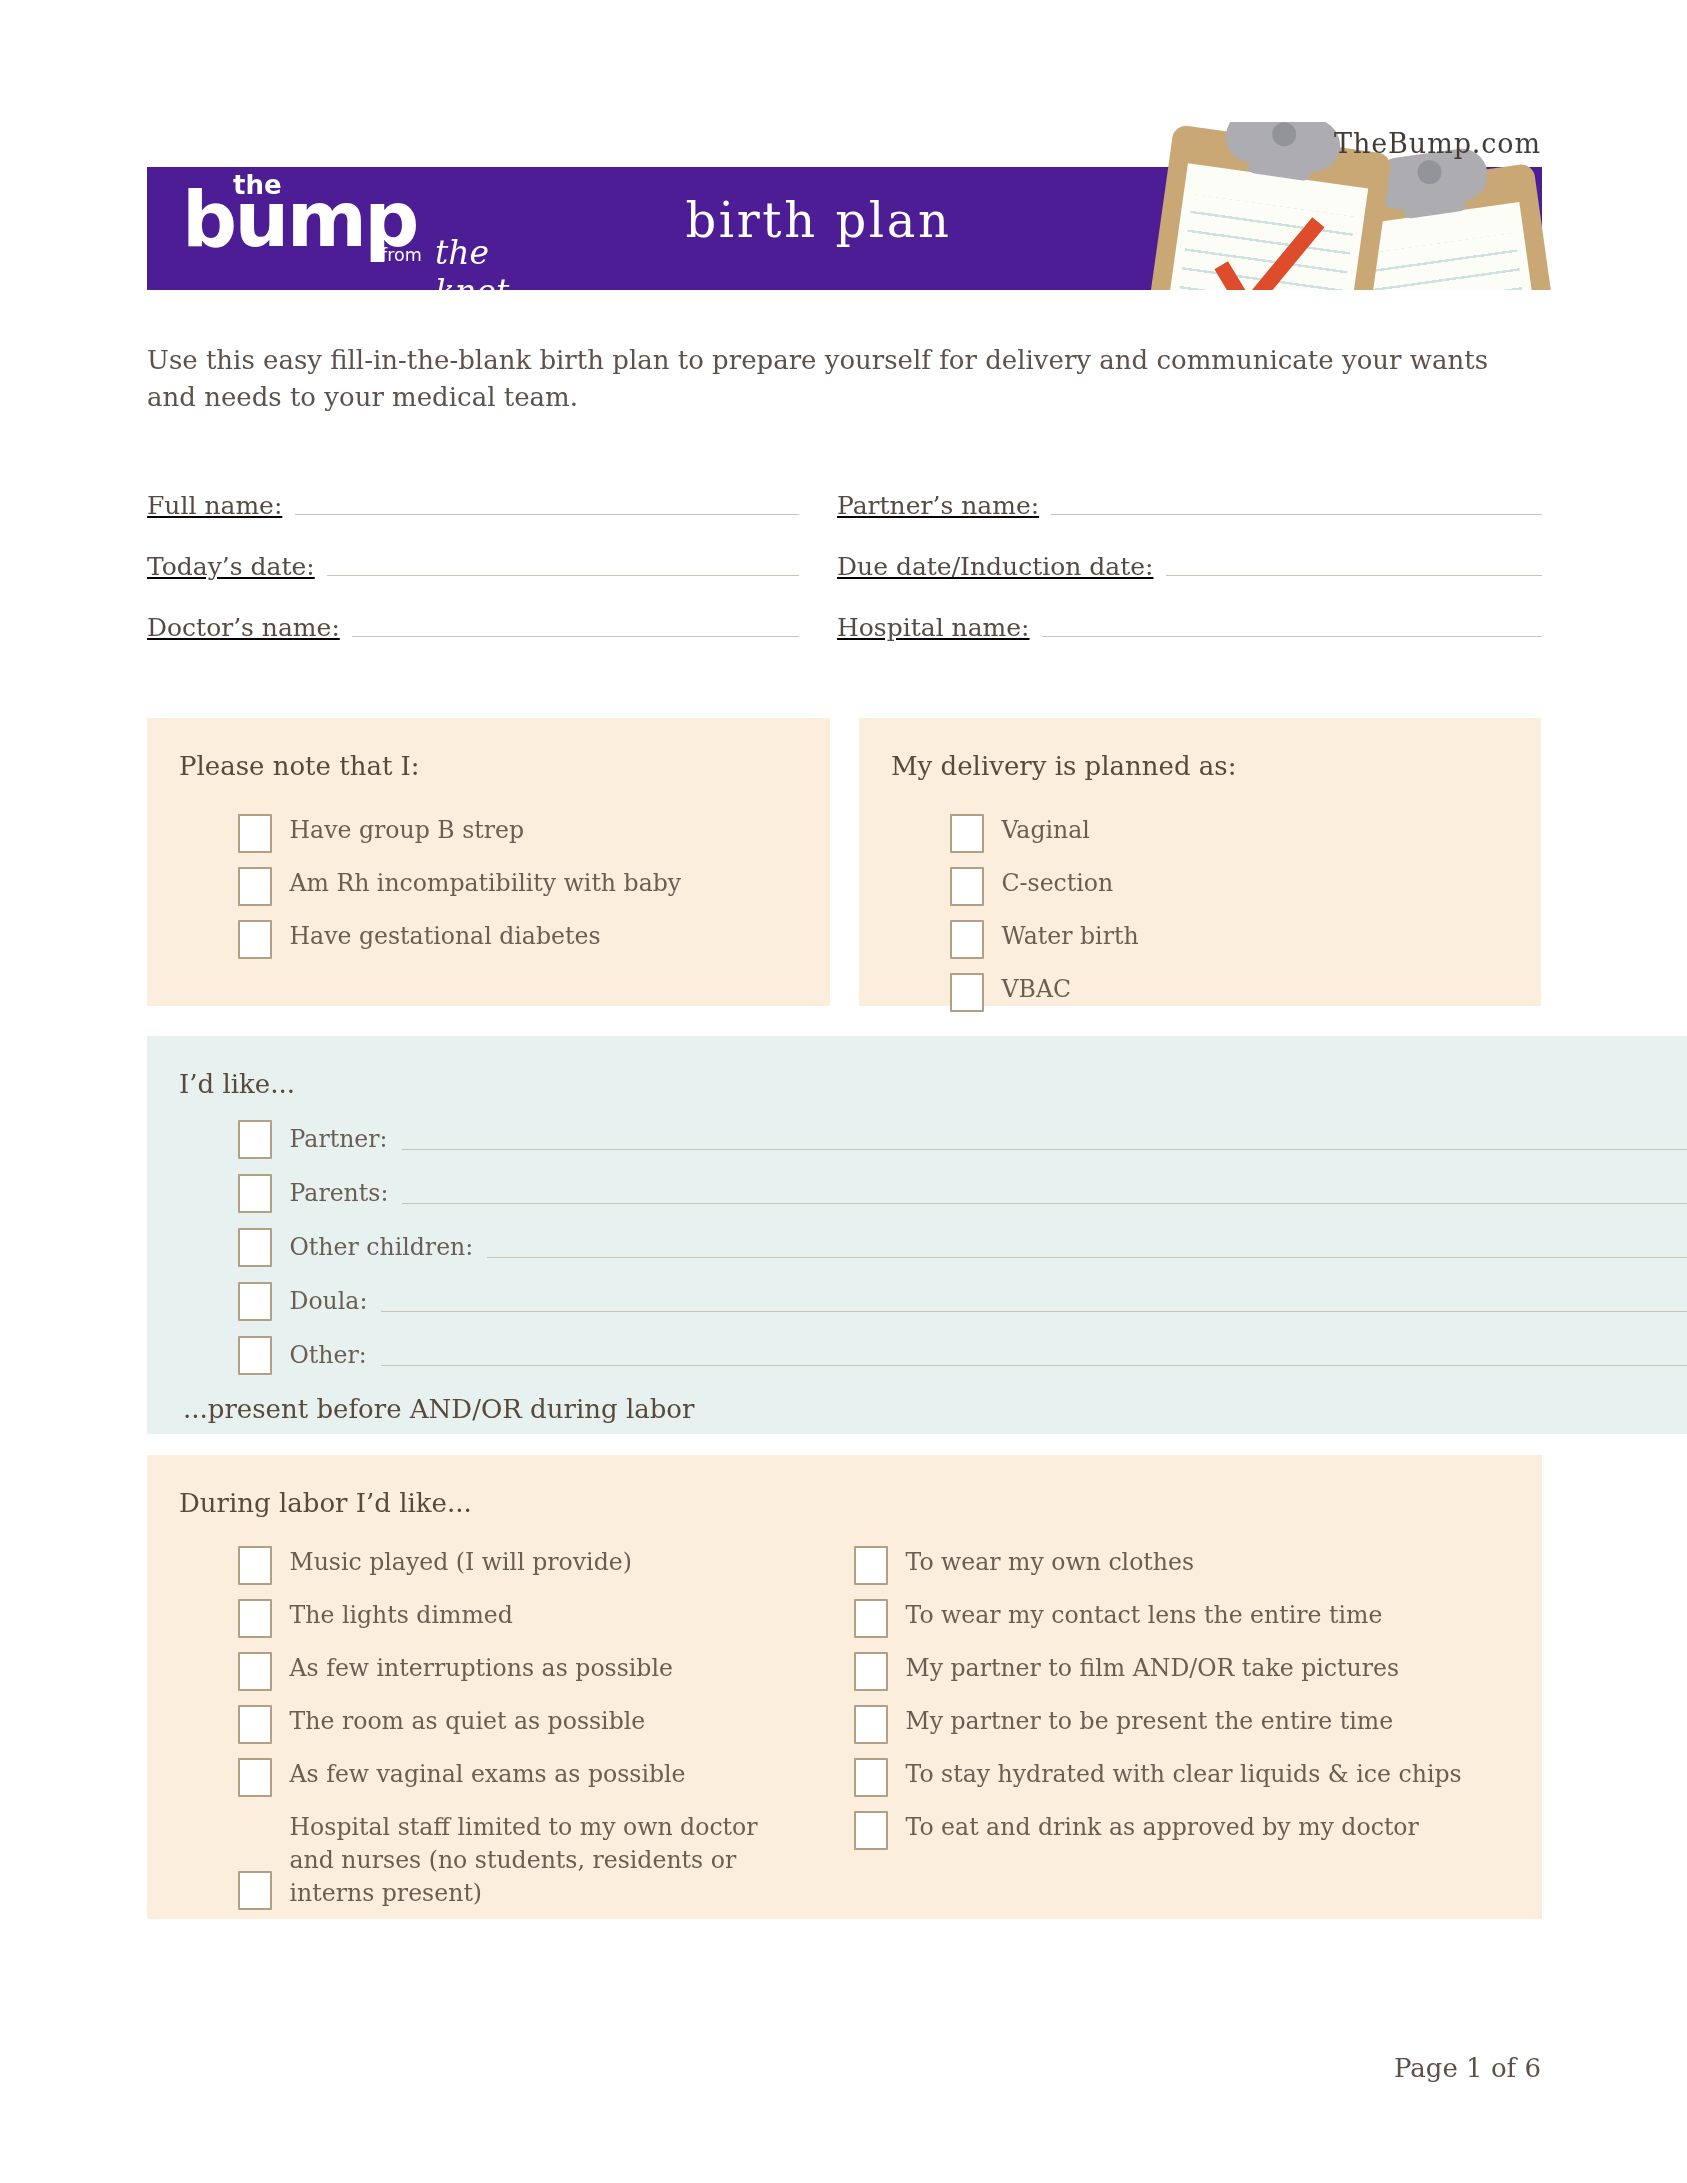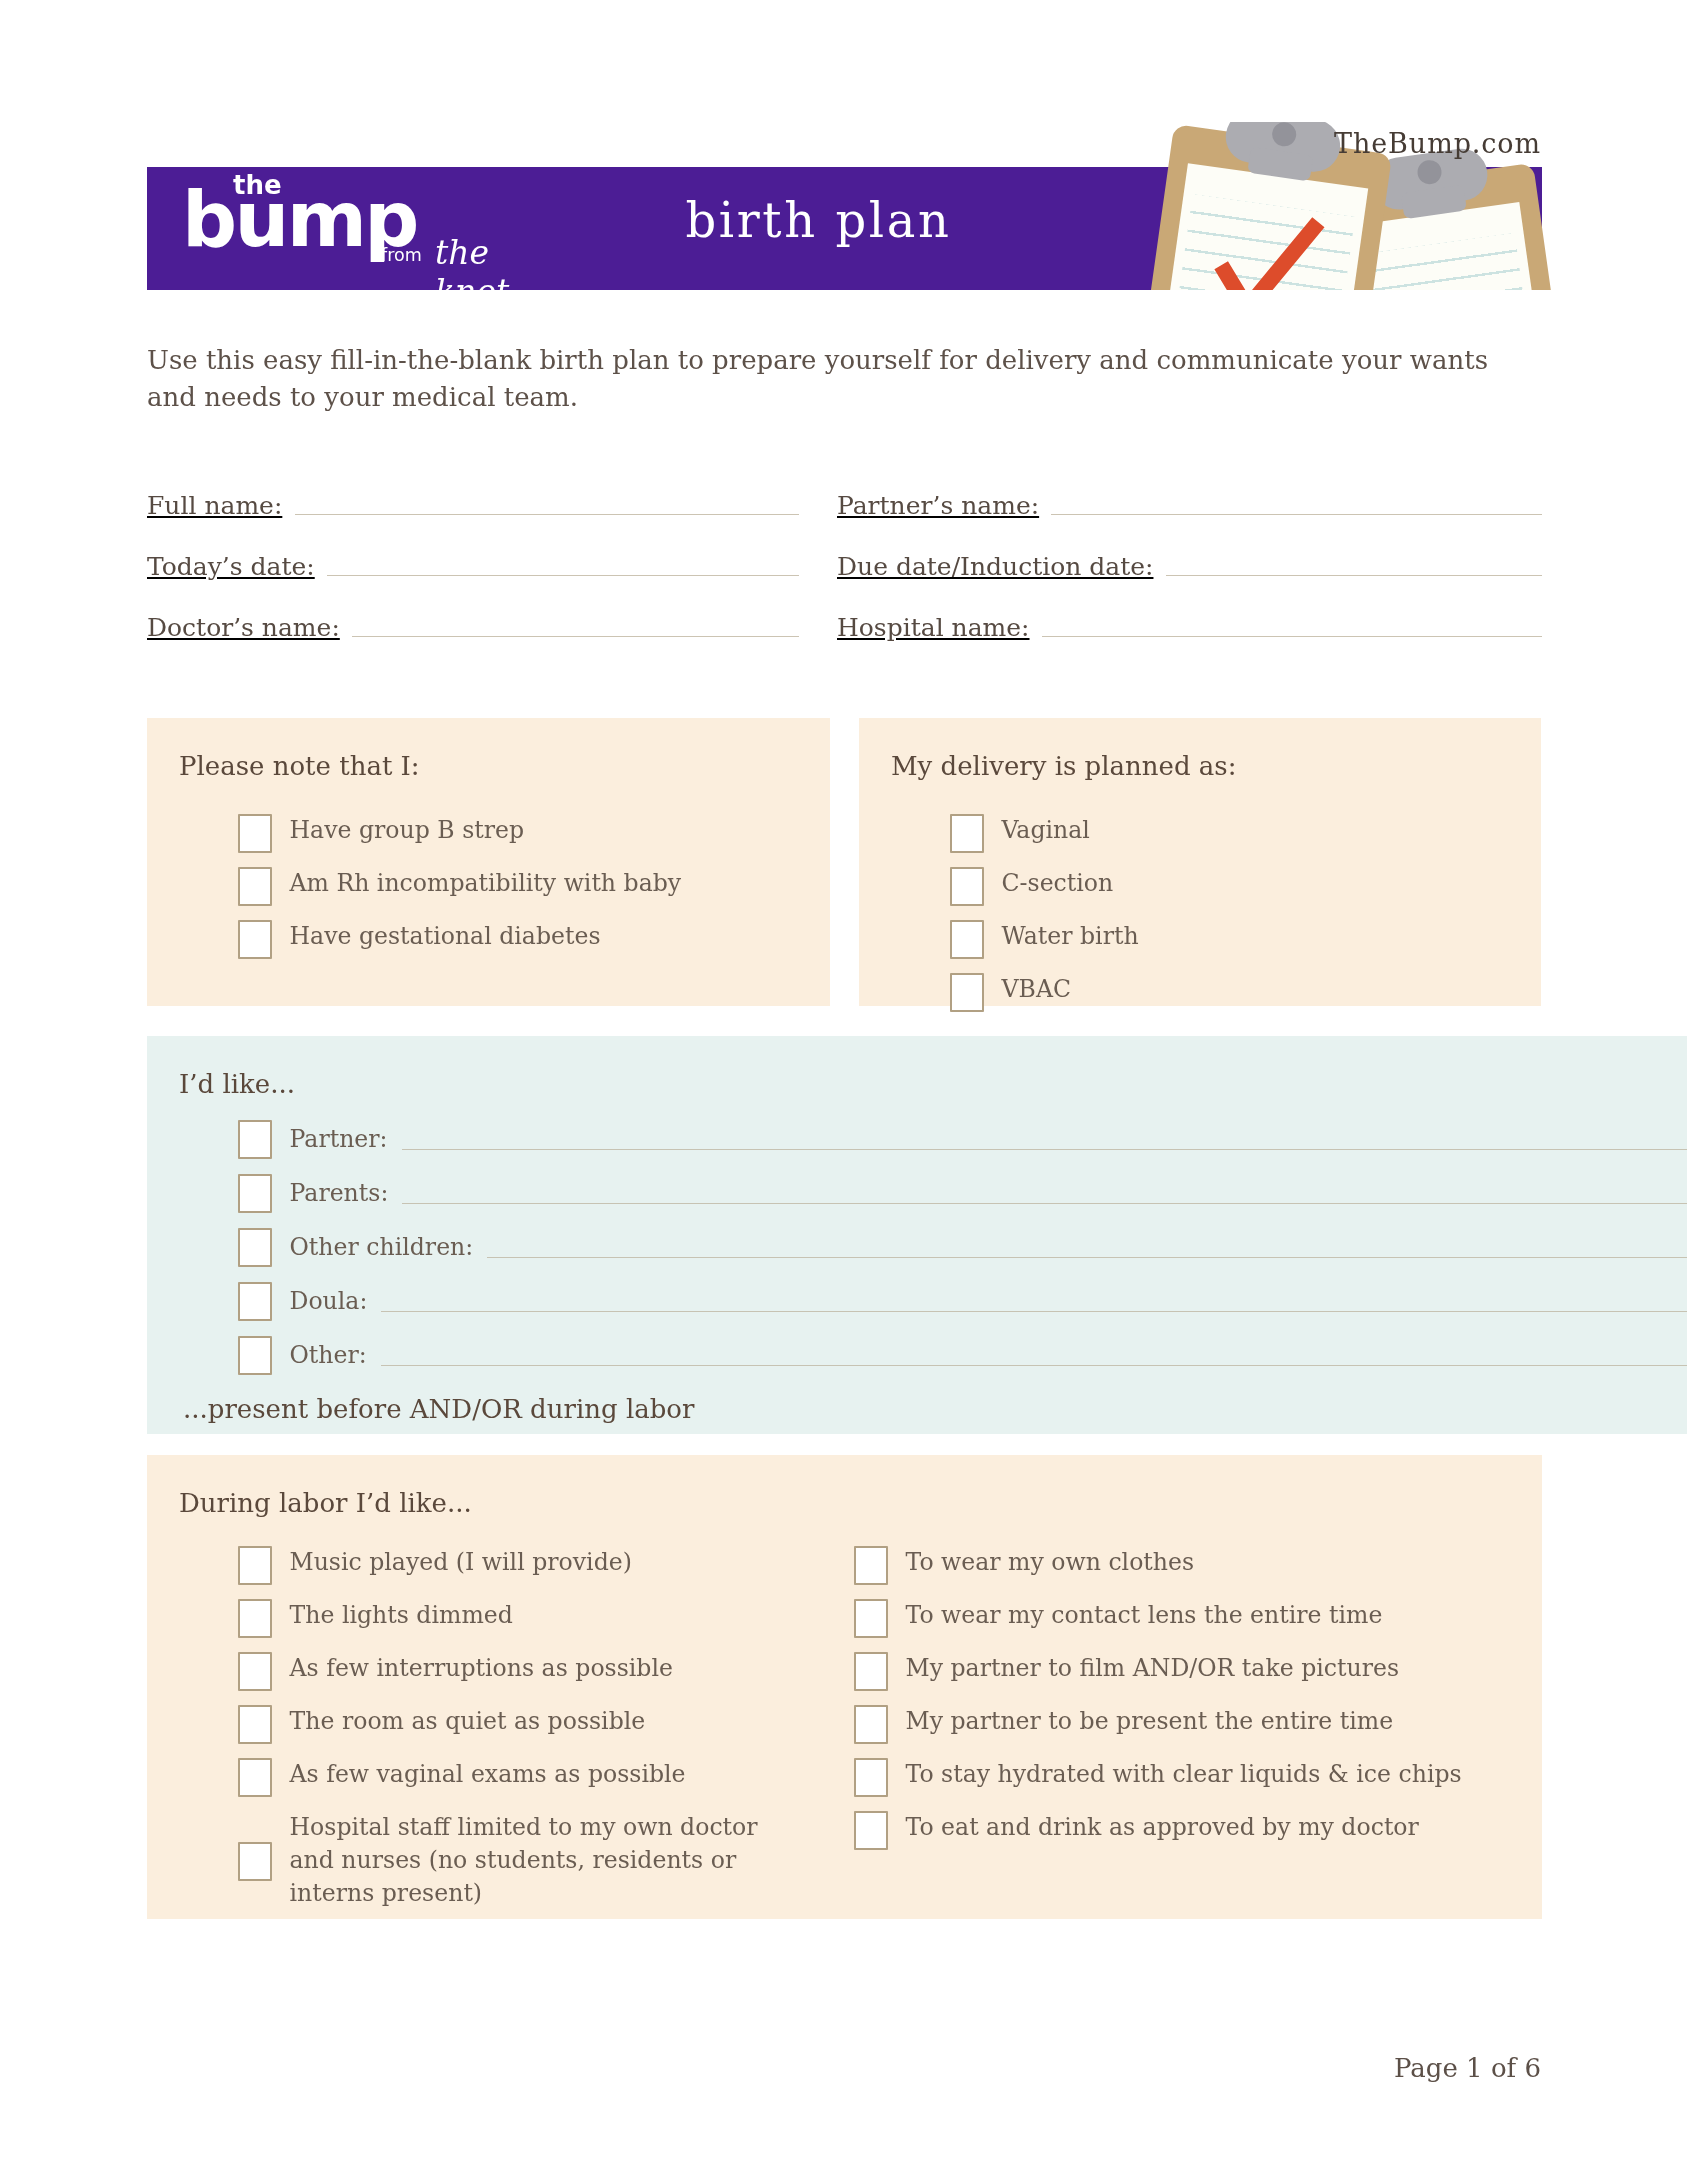--- a/index.html
+++ b/index.html
@@ -188,21 +188,21 @@
   }
   .check-items{
     margin-top:33px;
     padding-left:91px;
   }
   .check-item{
     display:flex;
     align-items:flex-start;
     margin-bottom:14px;
   }
-  .check-item.align-top{ align-items:center; }
+  .check-item.align-top{ align-items:flex-end; }
   .checkbox{
     flex:0 0 auto;
     width:30px; height:35px;
     background:#ffffff;
     border:2.6px solid #b1a083;
     border-radius:0.9px;
   }
   .check-item.align-top .checkbox{ margin-top:1.7px; }
   .check-label{
     margin-left:17.5px;

